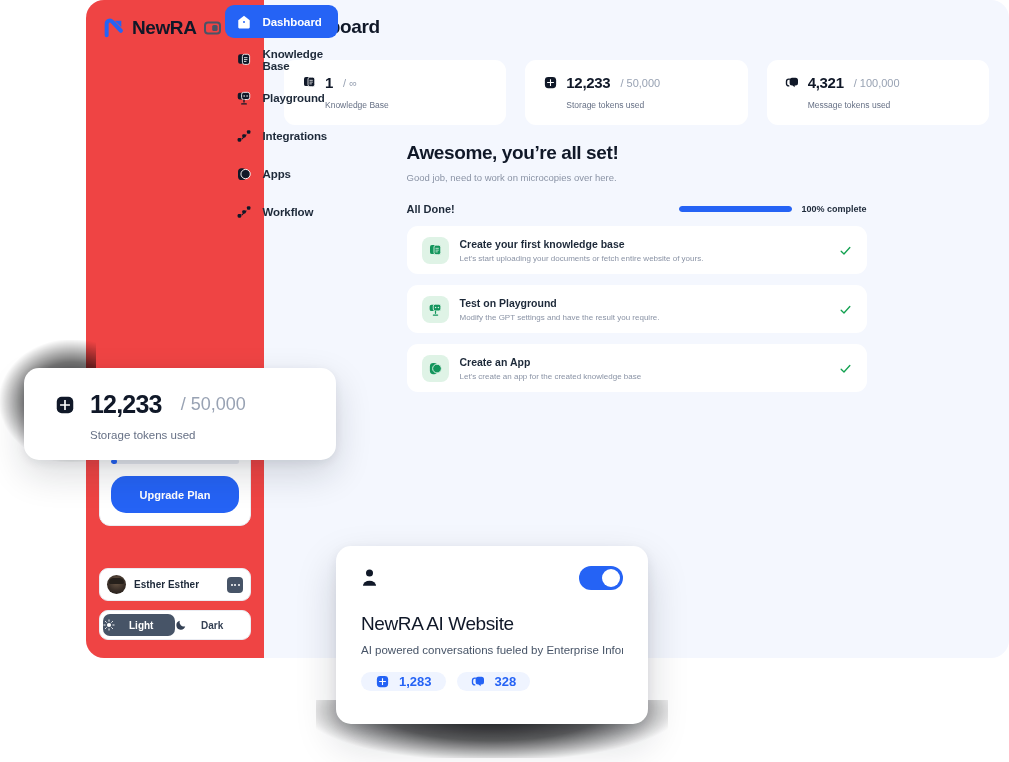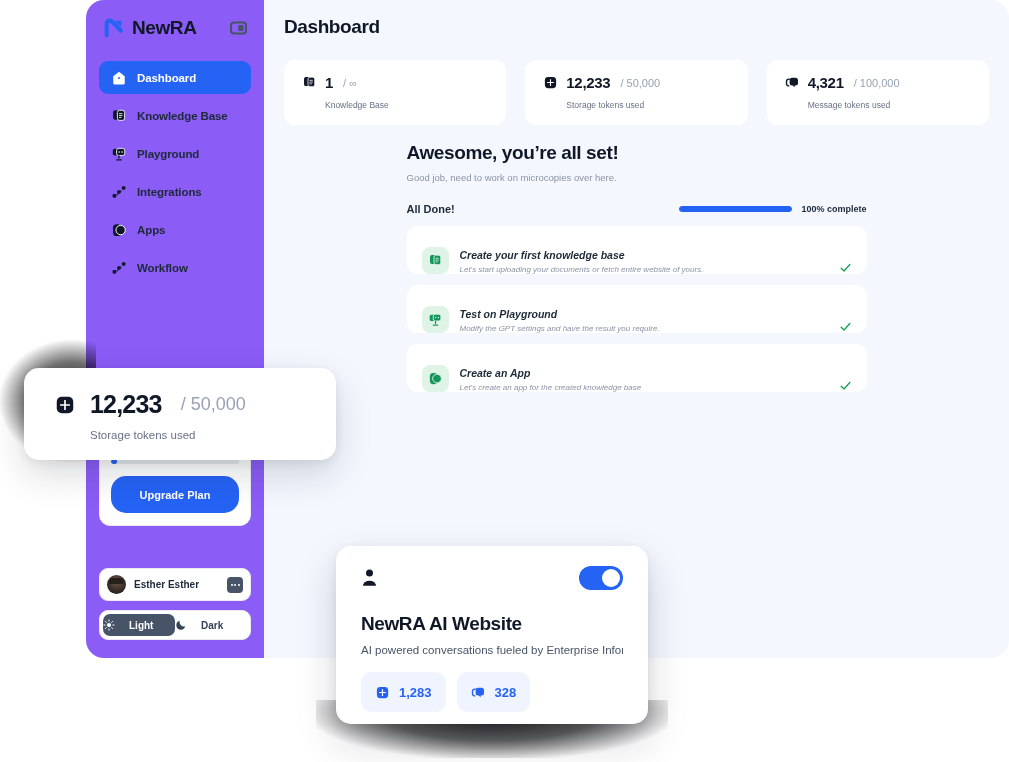--- a/index.html
+++ b/index.html
@@ -18,23 +18,23 @@
     width: 923px; height: 658px;
     background: #f4f7fe;
     border-radius: 18px;
     overflow: hidden;
     display: flex;
   }
 
   
   .sidebar {
     width: 178px; height: 658px;
-    background: #8b5cf6;
+    background: #ef4444;
     padding: 0 13px;
-    display: flex; flex-direction: column;
+    display: flex; 
     position: relative;
     flex: none;
   }
   .brand-row {
     display: flex; align-items: center;
     height: 56px;
     padding: 0 4px;
     gap: 7px;
   }
   .brand-logo { width: 22px; height: 22px; flex: none; display:block; }
@@ -150,23 +150,23 @@
   .onb-prog { display: flex; align-items: center; margin-top: 20px; }
   .onb-all { font-size: 11px; font-weight: bold; color: #1d2939; }
   .onb-track {
     margin-left: auto; width: 113px; height: 6px;
     background: #dfe4ee; border-radius: 4px; overflow:hidden;
   }
   .onb-track > i { display:block; height:100%; background:#2563f5; border-radius:4px; }
   .onb-pct { font-size: 9px; font-weight: bold; color: #1d2939; margin-left: 9px; }
 
   .task {
-    display: flex; align-items: flex-end; gap: 11px;
+    display: flex; align-items: center; gap: 11px;
     background: #fff; border-radius: 11px;
-    height: 48px; padding: 0 15px; margin-top: 11px; font-style: italic;
+    height: 48px; padding: 0 15px; margin-top: 11px;
   }
   .task-ico {
     width: 27px; height: 27px; border-radius: 8px;
     background: #dff3e6; flex: none;
     display: flex; align-items: center; justify-content: center;
   }
   .task-txt { flex: 1; min-width:0; }
   .task-t { font-size: 10.5px; font-weight: bold; color: #1d2939; }
   .task-d { font-size: 8px; color: #8a93a5; margin-top: 4px; }
   .task-chk { width: 13px; height: 13px; flex: none; }
@@ -198,30 +198,30 @@
   .fa-person { width: 17px; height: 21px; }
   .fa-switch {
     margin-left: auto; width: 44px; height: 24px;
     background: #2563f5; border-radius: 14px;
     position: relative; cursor: pointer;
   }
   .fa-switch::after {
     content:""; position:absolute; right:3px; top:3px;
     width:18px; height:18px; border-radius:50%; background:#fff;
   }
-  .fa-title { font-size: 19px; font-weight: bold; color: #101828; margin-top: 23px; letter-spacing:-0.4px;}
+  .fa-title { font-size: 19px; font-weight: normal; color: #101828; margin-top: 23px; letter-spacing:-0.4px;}
   .fa-desc {
     font-size: 11.5px; color: #475467; margin-top: 9px;
     white-space: nowrap; overflow: hidden;
   }
   .fa-chips { display: flex; gap: 11px; margin-top: 16px; }
   .chip {
     display: flex; align-items: center; gap: 9px;
     background: #eff4ff; border-radius: 10px;
-    height: 40px; padding: 0 14px;
+    height: 19px; padding: 0 14px;
     font-size: 13px; font-weight: bold; color: #2563f5;
     cursor: pointer;
   }
   .chip-ico { width: 15px; height: 15px; flex:none; }
 
   
   .blob { position: absolute; z-index: 20; pointer-events:none; }
   .blob-left {
     left: 0px; top: 340px; width: 96px; height: 122px;
     background:

